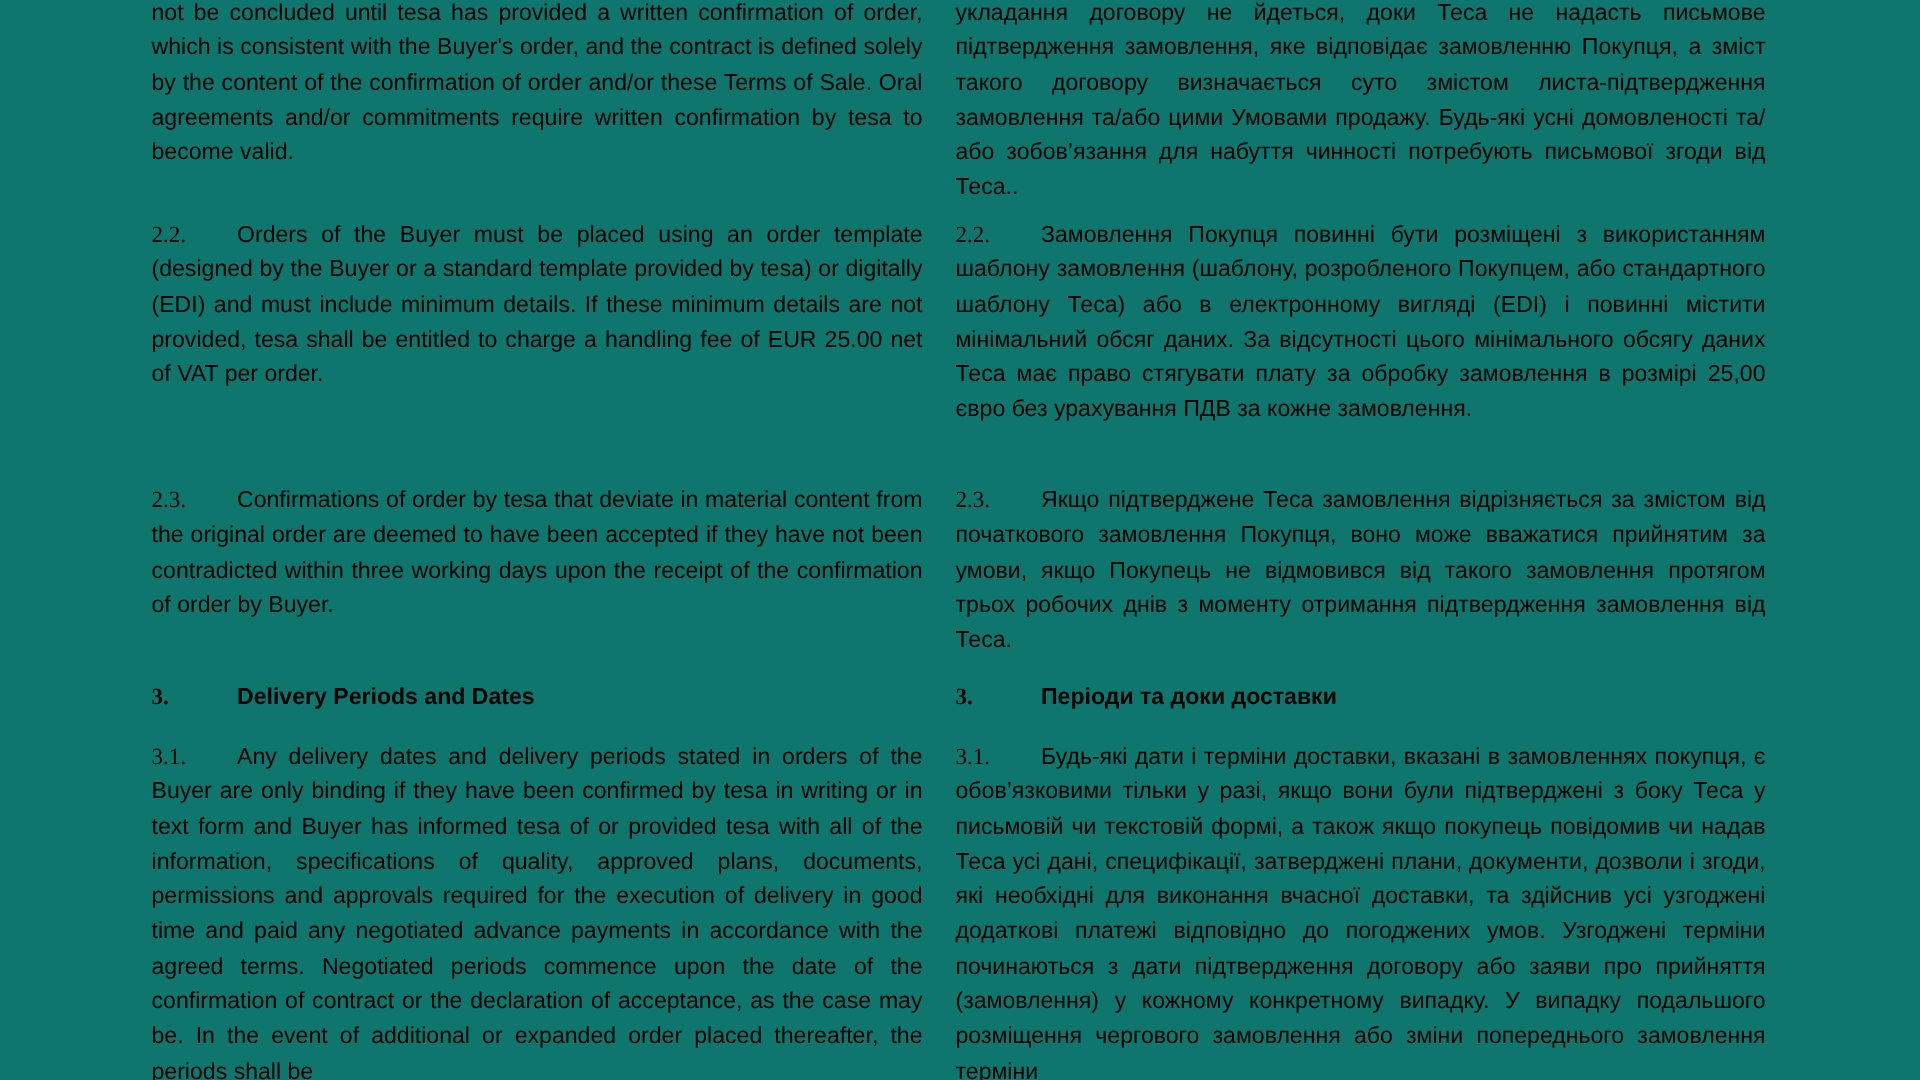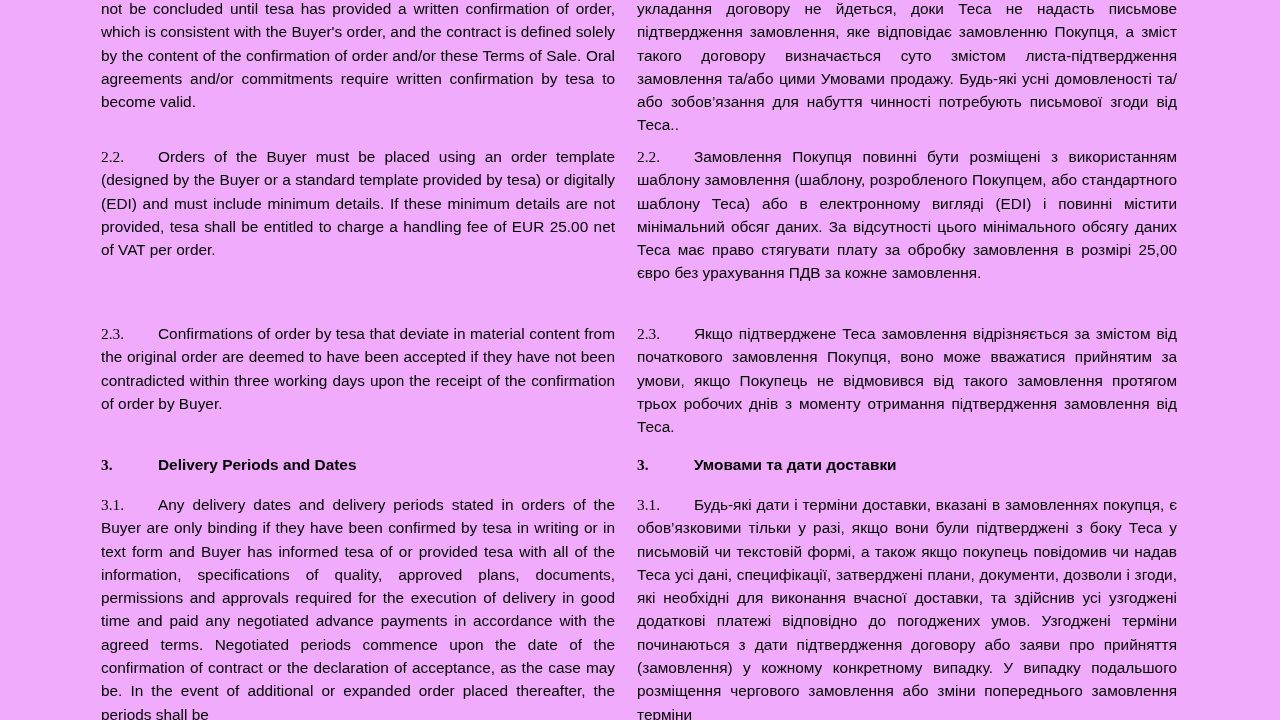--- a/index.html
+++ b/index.html
@@ -7,21 +7,21 @@
     padding: 0;
     background: #ffffff;
     width: 1280px;
     height: 720px;
     overflow: hidden;
   }
   .page {
     position: relative;
     width: 1280px;
     height: 720px;
-    background: #f0abfc;
+    background: #0f766e;
     font-family: "Liberation Sans", "DejaVu Sans", sans-serif;
     color: #000000;
   }
   .doc {
     position: absolute;
     left: 101px;
     top: 0;
     width: 1076px;
   }
   .row {
@@ -68,21 +68,21 @@
       <p class="cell uk"><span class="num">2.2.</span><span>Замовлення Покупця повинні бути розміщені з використанням шаблону замовлення (шаблону, розробленого Покупцем, або стандартного шаблону Теса) або в електронному вигляді (EDI) і повинні містити мінімальний обсяг даних. За відсутності цього мінімального обсягу даних Теса має право стягувати плату за обробку замовлення в розмірі 25,00 євро без урахування ПДВ за кожне замовлення.</span></p>
     </section>
 
     <section class="row" style="top:322px">
       <p class="cell en"><span class="num">2.3.</span><span>Confirmations of order by tesa that deviate in material content from the original order are deemed to have been accepted if they have not been contradicted within three working days upon the receipt of the confirmation of order by Buyer.</span></p>
       <p class="cell uk"><span class="num">2.3.</span><span>Якщо підтверджене Теса замовлення відрізняється за змістом від початкового замовлення Покупця, воно може вважатися прийнятим за умови, якщо Покупець не відмовився від такого замовлення протягом трьох робочих днів з моменту отримання підтвердження замовлення від Теса.</span></p>
     </section>
 
     <section class="row heading" style="top:453px">
       <p class="cell en"><span class="num">3.</span><span>Delivery Periods and Dates</span></p>
-      <p class="cell uk"><span class="num">3.</span><span>Умовами та дати доставки</span></p>
+      <p class="cell uk"><span class="num">3.</span><span>Періоди та доки доставки</span></p>
     </section>
 
     <section class="row" style="top:493px">
       <p class="cell en"><span class="num">3.1.</span><span>Any delivery dates and delivery periods stated in orders of the Buyer are only binding if they have been confirmed by tesa in writing or in text form and Buyer has informed tesa of or provided tesa with all of the information, specifications of quality, approved plans, documents, permissions and approvals required for the execution of delivery in good time and paid any negotiated advance payments in accordance with the agreed terms. Negotiated periods commence upon the date of the confirmation of contract or the declaration of acceptance, as the case may be. In the event of additional or expanded order placed thereafter, the periods shall be</span></p>
       <p class="cell uk"><span class="num">3.1.</span><span>Будь-які дати і терміни доставки, вказані в замовленнях покупця, є обов’язковими тільки у разі, якщо вони були підтверджені з боку Теса у письмовій чи текстовій формі, а також якщо покупець повідомив чи надав Теса усі дані, специфікації, затверджені плани, документи, дозволи і згоди, які необхідні для виконання вчасної доставки, та здійснив усі узгоджені додаткові платежі відповідно до погоджених умов. Узгоджені терміни починаються з дати підтвердження договору або заяви про прийняття (замовлення) у кожному конкретному випадку. У випадку подальшого розміщення чергового замовлення або зміни попереднього замовлення терміни</span></p>
     </section>
 
   </div>
 </div>
 

